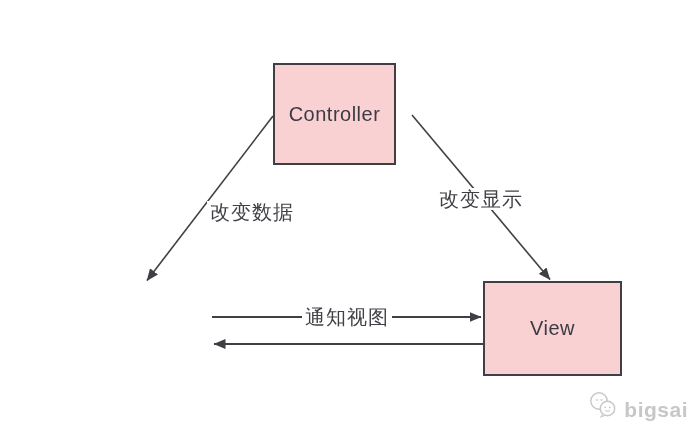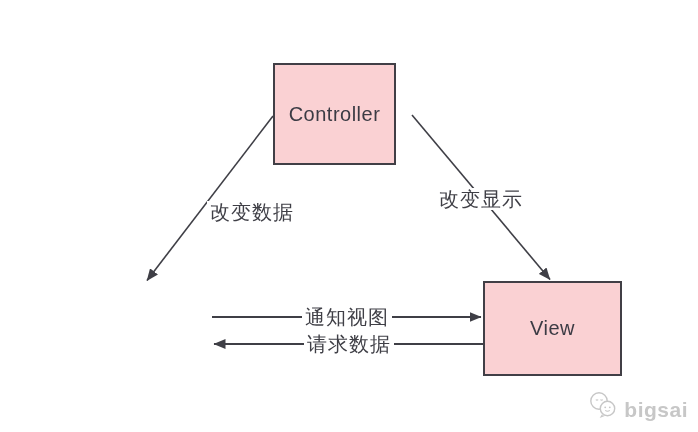--- a/index.html
+++ b/index.html
@@ -92,21 +92,20 @@
   <div class="node node-view">
     <span>View</span>
   </div>
 
   <div class="edge-label label-change-data">改变数据</div>
 
   <div class="edge-label label-change-display">改变显示</div>
 
   <div class="edge-label label-notify-view">通知视图</div>
 
-  <div class="edge-label label-request-data">请求数据</div>
 
   <div class="watermark">
     <svg width="32" height="32" viewBox="0 0 32 32" xmlns="http://www.w3.org/2000/svg">
       <g stroke="#c7c7c7" fill="none" stroke-width="1.4">
         <circle cx="11" cy="11" r="8.2"></circle>
         <path d="M7.8,9.6 q1.2,1 2.4,0" stroke-width="1.1"></path>
         <path d="M12.4,9.6 q1.2,1 2.4,0" stroke-width="1.1"></path>
         <circle cx="19.5" cy="18.5" r="7.2" fill="#ffffff"></circle>
         <path d="M14.5,24.5 L13,27 L16.5,25.6" stroke-width="1.1" fill="#ffffff"></path>
         <circle cx="17.2" cy="17.3" r="0.9" fill="#c7c7c7" stroke="none"></circle>

